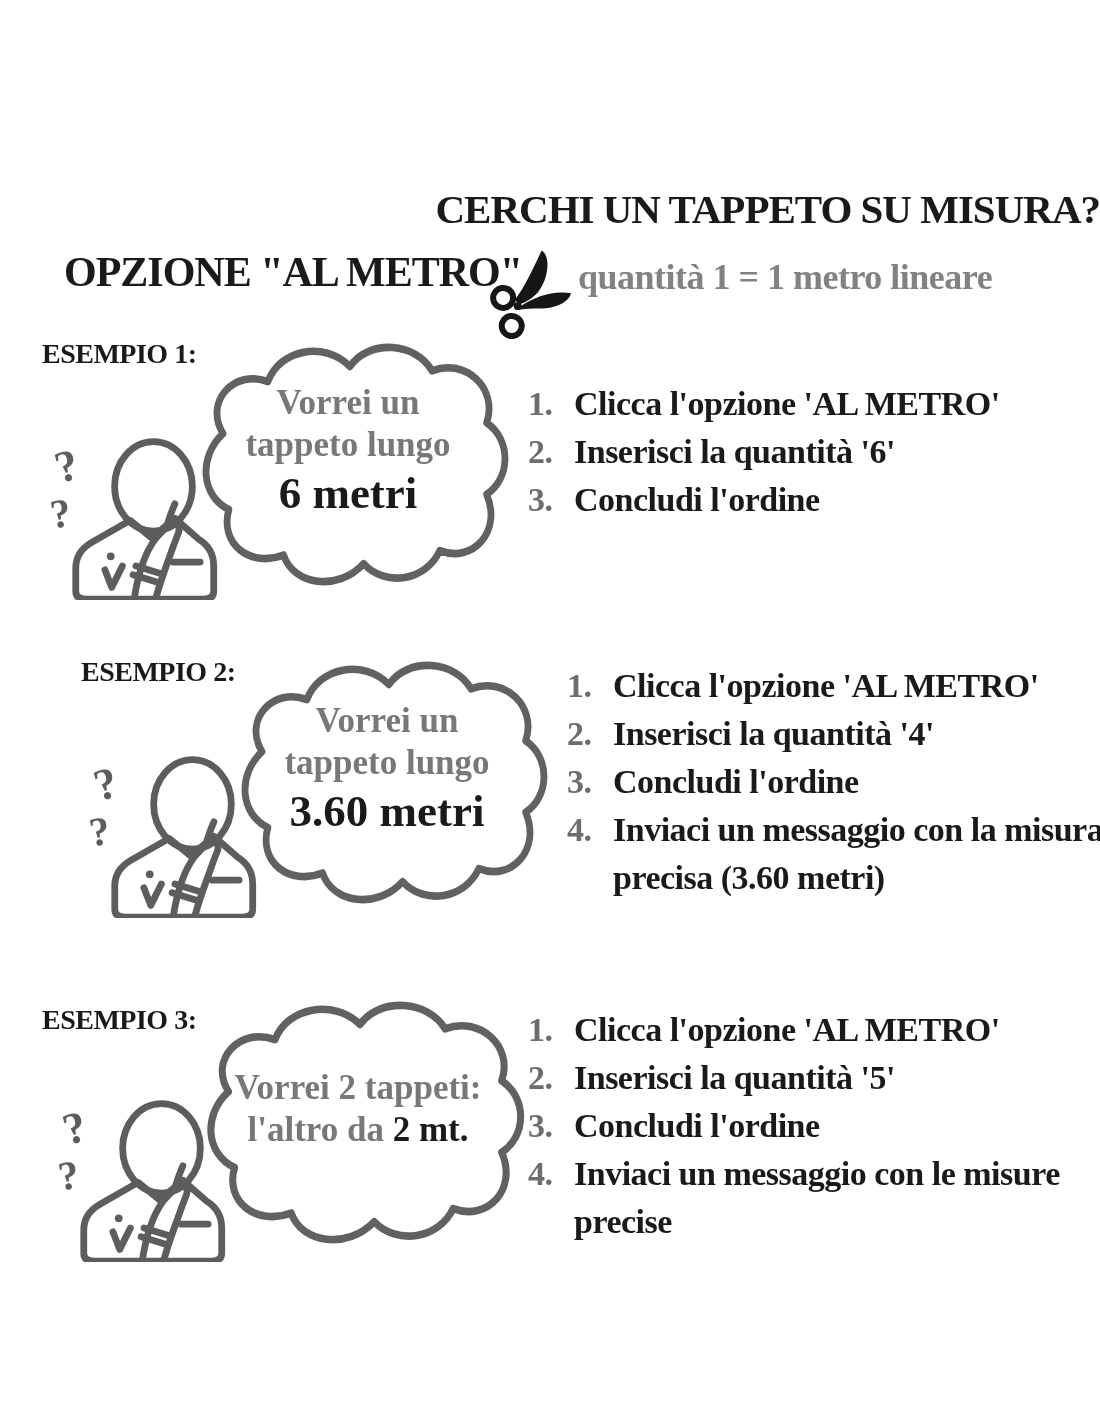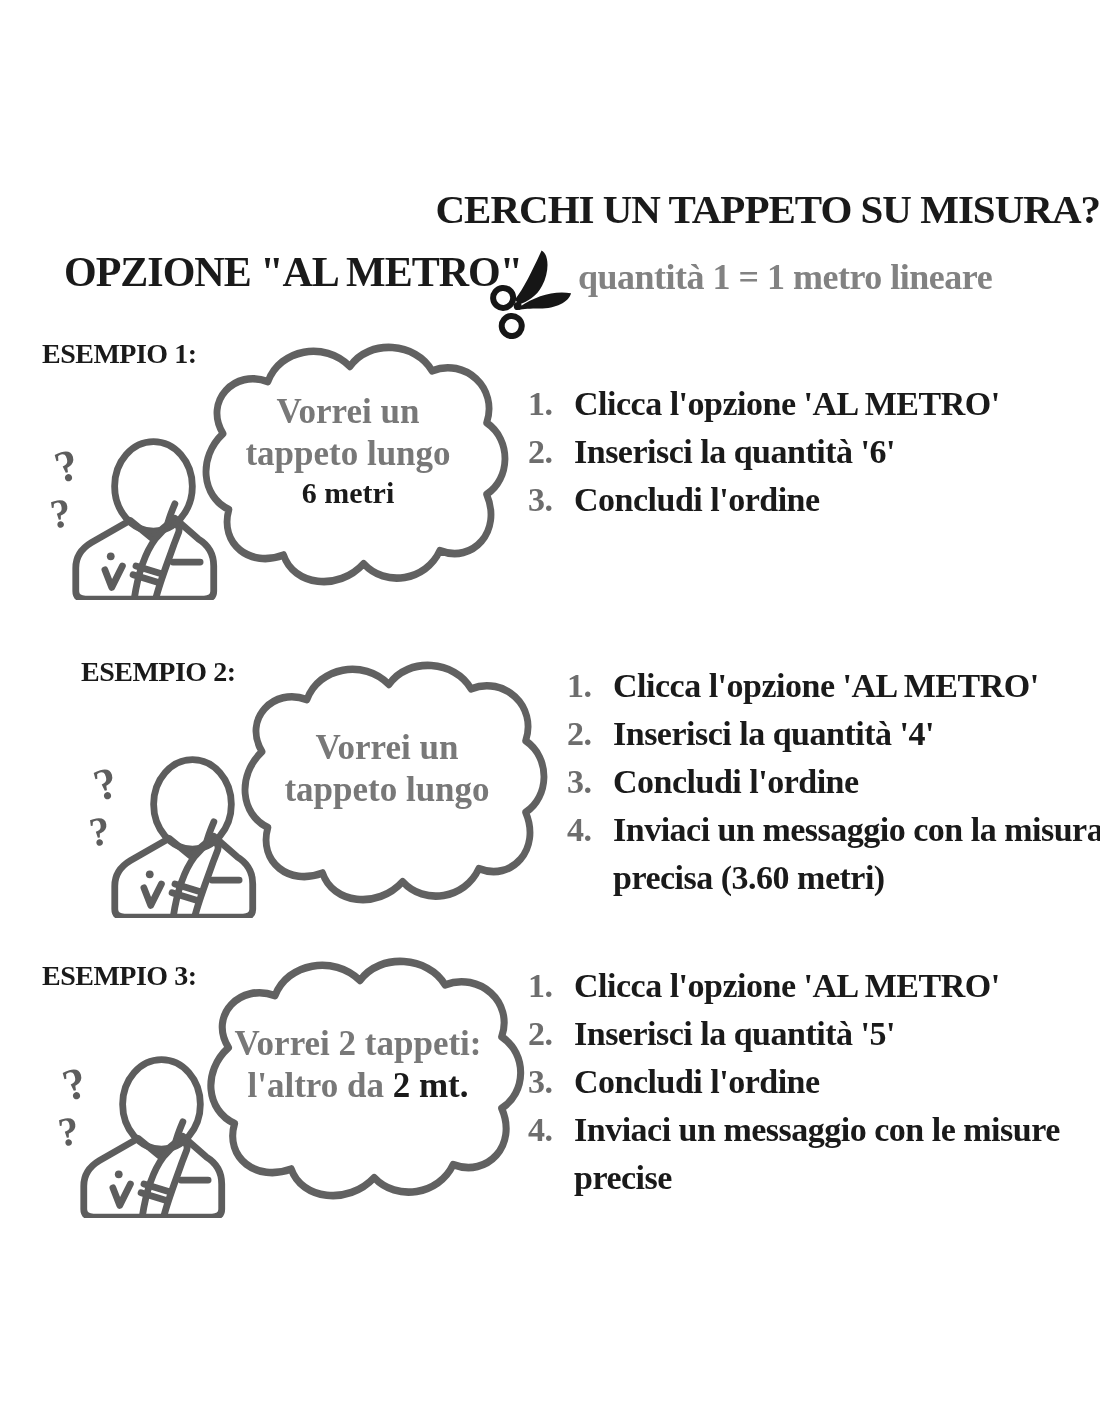--- a/index.html
+++ b/index.html
@@ -24,39 +24,39 @@
     font-size:42px;color:var(--text-black);letter-spacing:-1px;white-space:nowrap;
   }
   .scissors{position:absolute;left:487px;top:236px;width:88px;height:118px;}
   .tagline{
     position:absolute;left:578px;top:256px;font-size:36px;
     color:var(--tagline-gray);white-space:nowrap;letter-spacing:-0.5px;
   }
   .example{position:absolute;left:0;width:1100px;height:320px;}
   .ex-0{top:330px;}
   .ex-1{top:648px;margin-left:39px;}
-  .ex-2{top:952px;}
+  .ex-2{top:996px;}
   .example-label{
     position:absolute;left:42px;top:8px;font-size:28px;color:var(--text-black);
     white-space:nowrap;letter-spacing:-0.5px;
   }
   .person{position:absolute;left:46px;top:100px;width:180px;height:170px;}
   .ex-2 .person{left:54px;top:96px;}
   .bubble{position:absolute;left:182px;top:4px;width:332px;height:260px;}
   .ex-2 .bubble{left:186px;top:-4px;width:344px;}
   .bubble-cloud{position:absolute;left:0;top:0;width:100%;height:100%;}
   .bubble-textwrap{
     position:absolute;left:0;top:0;width:100%;height:100%;
     display:flex;flex-direction:column;align-items:center;justify-content:center;
     padding-bottom:26px;box-sizing:border-box;text-align:center;
   }
   .bubble-line{font-size:35px;line-height:1.2;color:var(--text-gray);white-space:nowrap;}
   .bubble-line .seg-gray{color:var(--text-gray);}
   .bubble-line .seg-black{color:var(--text-black);}
-  .bubble-line.line-big{font-size:30px;}
+  .bubble-line.line-big{font-size:45px;}
   .steps{position:absolute;left:528px;width:562px;}
   .ex-0 .steps{top:50px;}
   .ex-1 .steps{top:14px;}
   .ex-2 .steps{top:10px;}
   .step{
     position:relative;padding-left:46px;font-size:34px;line-height:48px;
     color:var(--text-black);letter-spacing:-0.5px;
   }
   .step-num{position:absolute;left:0;top:0;color:var(--number-gray);}
   .icon-stroke{stroke:var(--icon-gray);fill:none;stroke-width:7;stroke-linecap:round;stroke-linejoin:round;}
@@ -136,20 +136,21 @@
       <path class="icon-stroke" d="M87,149 L113,157"></path>
     </svg>
 
     <div class="bubble">
       <svg class="bubble-cloud" viewBox="0 0 340 240" preserveAspectRatio="none" aria-hidden="true">
         <path d="M42,92 C22,62 54,32 88,44 C100,14 146,6 172,30 C192,4 240,8 256,34 C290,22 324,50 312,82 C338,98 336,134 312,148 C328,182 298,212 264,200 C250,228 208,234 186,212 C160,238 114,232 104,204 C70,216 38,194 48,162 C20,150 16,114 42,92 Z" fill="#ffffff" stroke="#616161" stroke-width="7" stroke-linejoin="round"></path>
       </svg>
       <div class="bubble-textwrap">
             <div class="bubble-line"><span class="seg-gray">Vorrei un</span></div>
             <div class="bubble-line"><span class="seg-gray">tappeto lungo</span></div>
+            <div class="bubble-line line-big"><span class="seg-black">3.60 metri</span></div>
           </div>
     </div>
 
     <div class="steps">
           <div class="step"><span class="step-num">1.</span><span class="step-text">Clicca l'opzione 'AL METRO'</span></div>
           <div class="step"><span class="step-num">2.</span><span class="step-text">Inserisci la quantità '4'</span></div>
           <div class="step"><span class="step-num">3.</span><span class="step-text">Concludi l'ordine</span></div>
           <div class="step"><span class="step-num">4.</span><span class="step-text">Inviaci un messaggio con la misura precisa (3.60 metri)</span></div>
         </div>
   </section>

